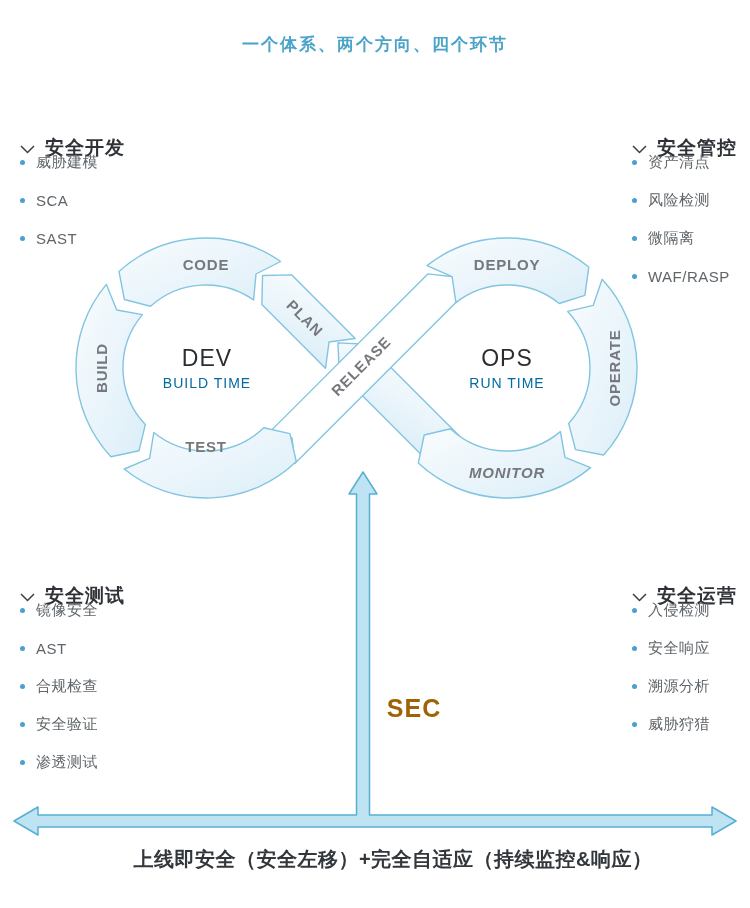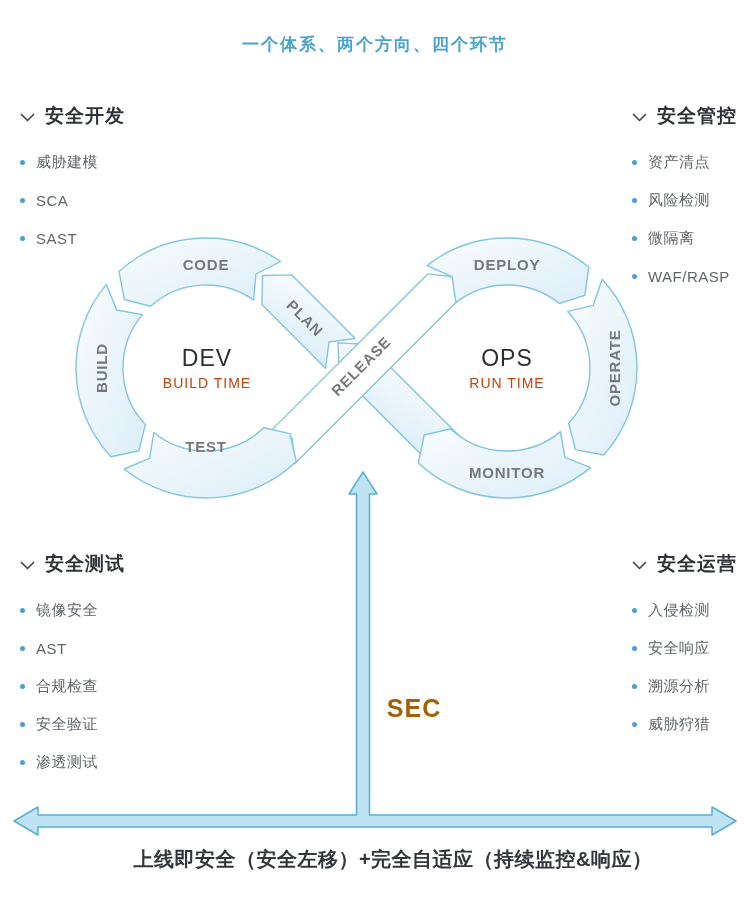--- a/index.html
+++ b/index.html
@@ -8,42 +8,42 @@
     font-family:"Liberation Sans","DejaVu Sans",sans-serif;
   }
   .layer{position:absolute;left:0;top:0;}
   
   .main-title{
     position:absolute;left:0;top:33px;width:750px;text-align:center;
     font-size:17px;font-weight:600;letter-spacing:2px;color:#4ba4c8;
   }
   
   .section{position:absolute;width:190px;}
-  .section .head{display:flex;align-items:center;gap:10px;}
+  .section .head{display:flex;align-items:center;gap:10px;margin-top:32px;}
   .section .head .chev{flex:0 0 auto;display:block;margin-top:2px;}
   .section .head .txt{font-size:19px;font-weight:700;letter-spacing:1px;color:#2f3338;}
   .section ul{list-style:none;margin:0;padding:0;position:absolute;left:0;top:51px;}
   .section li{display:flex;align-items:center;height:16px;margin-bottom:22px;}
   .section li .dot{width:5px;height:5px;border-radius:50%;background:#4aa0cf;margin-right:11px;flex:0 0 auto;}
   .section li .label{font-size:15px;color:#5f6569;letter-spacing:0.5px;}
   #sec-dev{left:20px;top:103px;}
   #sec-control{left:632px;top:103px;width:118px;}
   #sec-testing{left:20px;top:551px;}
   #sec-operation{left:632px;top:551px;width:118px;}
   
   .stage{
     position:absolute;transform:translate(-50%,-50%);
     font-size:15px;font-weight:600;letter-spacing:0.8px;color:#75797d;white-space:nowrap;
   }
   .stage.rot-ccw{transform:translate(-50%,-50%) rotate(-90deg);}
   .stage.rot-plan{transform:translate(-50%,-50%) rotate(45deg);}
   .stage.rot-release{transform:translate(-50%,-50%) rotate(-45deg);}
   .loop-center{position:absolute;transform:translate(-50%,-50%);text-align:center;white-space:nowrap;}
   .loop-center .big{font-size:23px;font-weight:400;color:#2b2e31;letter-spacing:1px;}
-  .loop-center .small{font-size:14px;color:#c2410c;letter-spacing:1px;margin-top:3px;}
+  .loop-center .small{font-size:14px;color:#0369a1;letter-spacing:1px;margin-top:3px;}
   
   .sec-label{
     position:absolute;transform:translate(-50%,-50%);
     font-size:25px;color:#a16207;letter-spacing:1px;font-weight:700;
   }
   
   .caption{
     position:absolute;left:0;top:846px;width:750px;text-align:center;
     font-size:20px;color:#32373c;font-weight:600;letter-spacing:0.5px;padding-left:18px;
   }
@@ -194,21 +194,21 @@
     </ul>
   </div>
 
   <div class="stage" style="left:206px;top:264px;">CODE</div>
   <div class="stage rot-plan" style="left:305px;top:318px;">PLAN</div>
   <div class="stage rot-ccw" style="left:101px;top:368px;">BUILD</div>
   <div class="stage" style="left:206px;top:446px;">TEST</div>
   <div class="stage rot-release" style="left:361px;top:366px;">RELEASE</div>
   <div class="stage" style="left:507px;top:264px;">DEPLOY</div>
   <div class="stage rot-ccw" style="left:614px;top:368px;">OPERATE</div>
-  <div class="stage" style="left:507px;top:472px;">MONITOR</div>
+  <div class="stage" style="left:507px;top:472px;font-style:italic;">MONITOR</div>
 
   <div class="loop-center" style="left:207px;top:368px;">
     <div class="big">DEV</div>
     <div class="small">BUILD TIME</div>
   </div>
   <div class="loop-center" style="left:507px;top:368px;">
     <div class="big">OPS</div>
     <div class="small">RUN TIME</div>
   </div>
 

